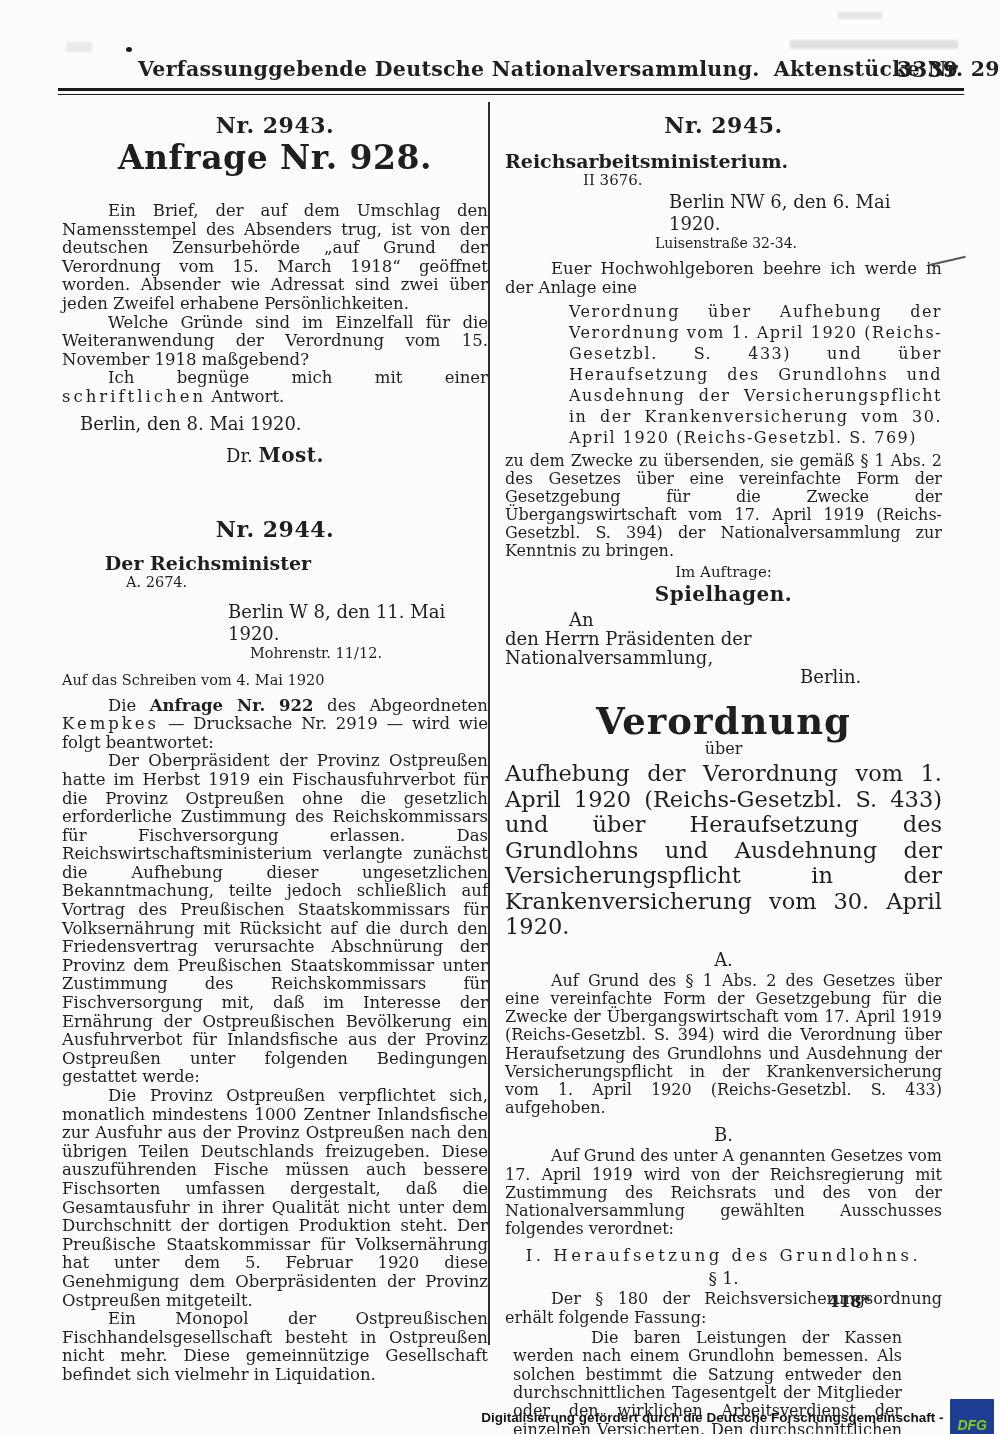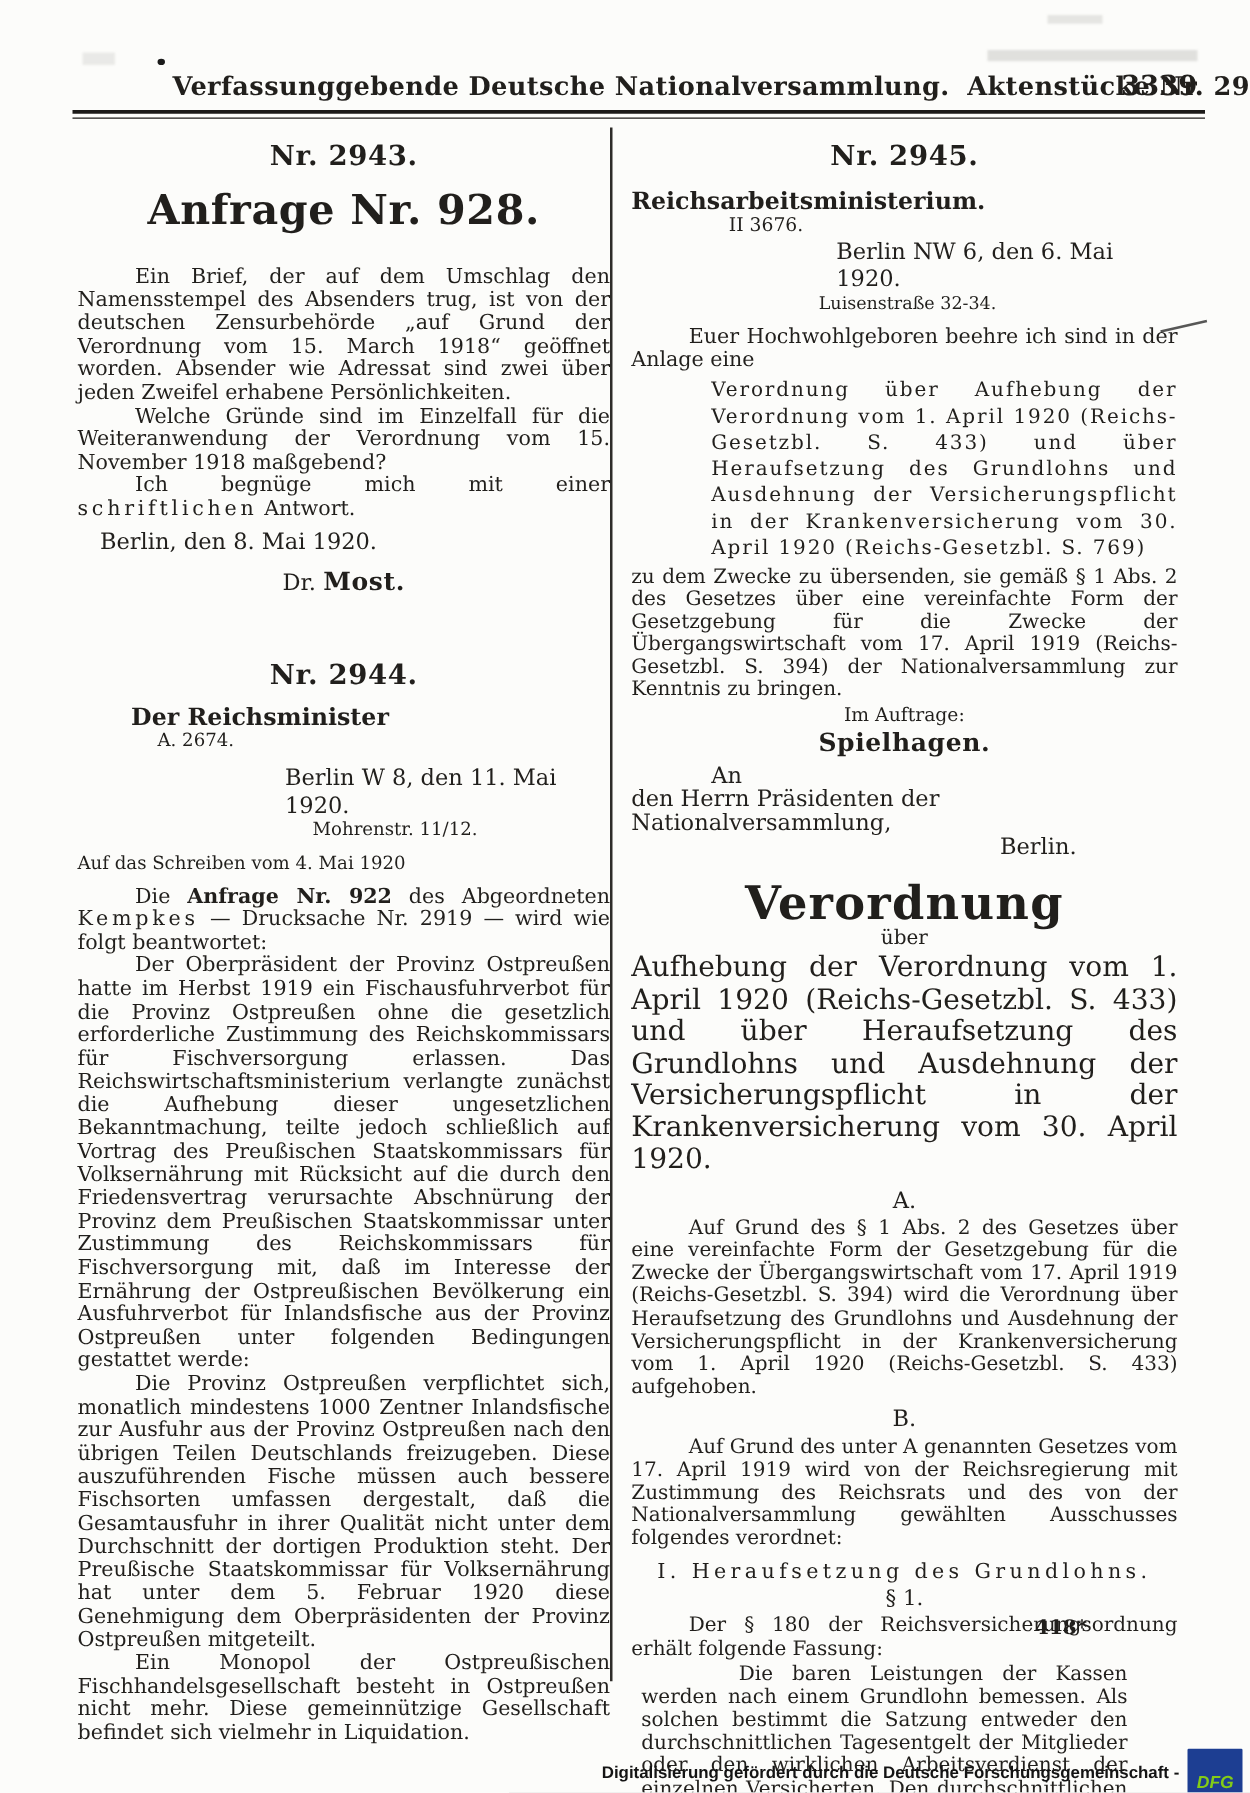--- a/index.html
+++ b/index.html
@@ -14,21 +14,21 @@
   .pageno{position:absolute;right:42px;top:56px;font-size:22px;font-weight:bold;}
   .rule1{position:absolute;left:58px;right:36px;top:88px;height:2.5px;background:#1c1a18;}
   .rule2{position:absolute;left:58px;right:36px;top:94px;height:1.2px;background:#1c1a18;}
   .divider{position:absolute;left:488px;top:102px;width:2px;height:1243px;background:#2e2c29;}
   
   .col{position:absolute;top:104px;}
   .col-l{left:62px;width:426px;}
   .col-r{left:505px;width:437px;}
   .c{text-align:center;}
   .num{font-size:22px;font-weight:bold;letter-spacing:.5px;}
-  .bigtitle{font-size:33px;font-weight:bold;letter-spacing:.5px;line-height:36px;margin-top:12px;}
+  .bigtitle{font-size:33px;font-weight:bold;letter-spacing:.5px;line-height:36px;margin-top:2px;}
   .p{font-size:16.5px;line-height:18.6px;text-align:justify;text-indent:46px;}
   .p.ni{text-indent:0;}
   .small{font-size:14.5px;line-height:17px;}
   .date{font-size:18px;line-height:22px;}
   .b{font-weight:bold;}
   .sp{letter-spacing:3px;}
   .sig{font-size:18px;line-height:24px;}
   .sig .name{font-weight:bold;font-size:20px;letter-spacing:.5px;}
   .sender{font-size:19px;font-weight:bold;line-height:22px;}
   .encl{font-size:16px;line-height:21px;letter-spacing:1.5px;text-align:justify;margin-left:64px;}
@@ -108,21 +108,21 @@
 
   </div>
 
   <div class="col col-r">
     <div class="c num" style="margin-top:8px">Nr. 2945.</div>
     <div class="sender" style="margin-top:12px">Reichsarbeitsministerium.</div>
     <div class="small" style="margin-left:78px;font-size:15px">II 3676.</div>
     <div class="date" style="margin:2px 0 0 164px">Berlin NW 6, den 6. Mai 1920.</div>
     <div class="small" style="margin-left:150px;font-size:14px">Luisenstraße 32-34.</div>
 
-    <p class="p" style="margin:8px 0 0 0">Euer Hochwohlgeboren beehre ich sind in der Anlage eine</p>
+    <p class="p" style="margin:8px 0 0 0">Euer Hochwohlgeboren beehre ich werde in der Anlage eine</p>
     <p class="encl" style="margin:4px 0 0 64px">Verordnung über Aufhebung der Verordnung vom 1. April 1920 (Reichs-Gesetzbl. S. 433) und über Heraufsetzung des Grundlohns und Ausdehnung der Versicherungspflicht in der Krankenversicherung vom 30. April 1920 (Reichs-Gesetzbl. S. 769)</p>
     <p class="p ni" style="margin:4px 0 0 0;font-size:16px;line-height:18px">zu dem Zwecke zu übersenden, sie gemäß § 1 Abs. 2 des Gesetzes über eine vereinfachte Form der Gesetzgebung für die Zwecke der Übergangswirtschaft vom 17. April 1919 (Reichs-Gesetzbl. S. 394) der Nationalversammlung zur Kenntnis zu bringen.</p>
 
     <div class="c" style="margin-top:4px;font-size:15px;line-height:17px">Im Auftrage:</div>
     <div class="c sig" style="margin-top:2px;line-height:23px">
       <span class="name">Spielhagen.</span>
     </div>
     <div style="font-size:18px;line-height:19px;margin-top:4px">
       <div style="margin-left:64px">An</div>
       <div>den Herrn Präsidenten der Nationalversammlung,</div>

